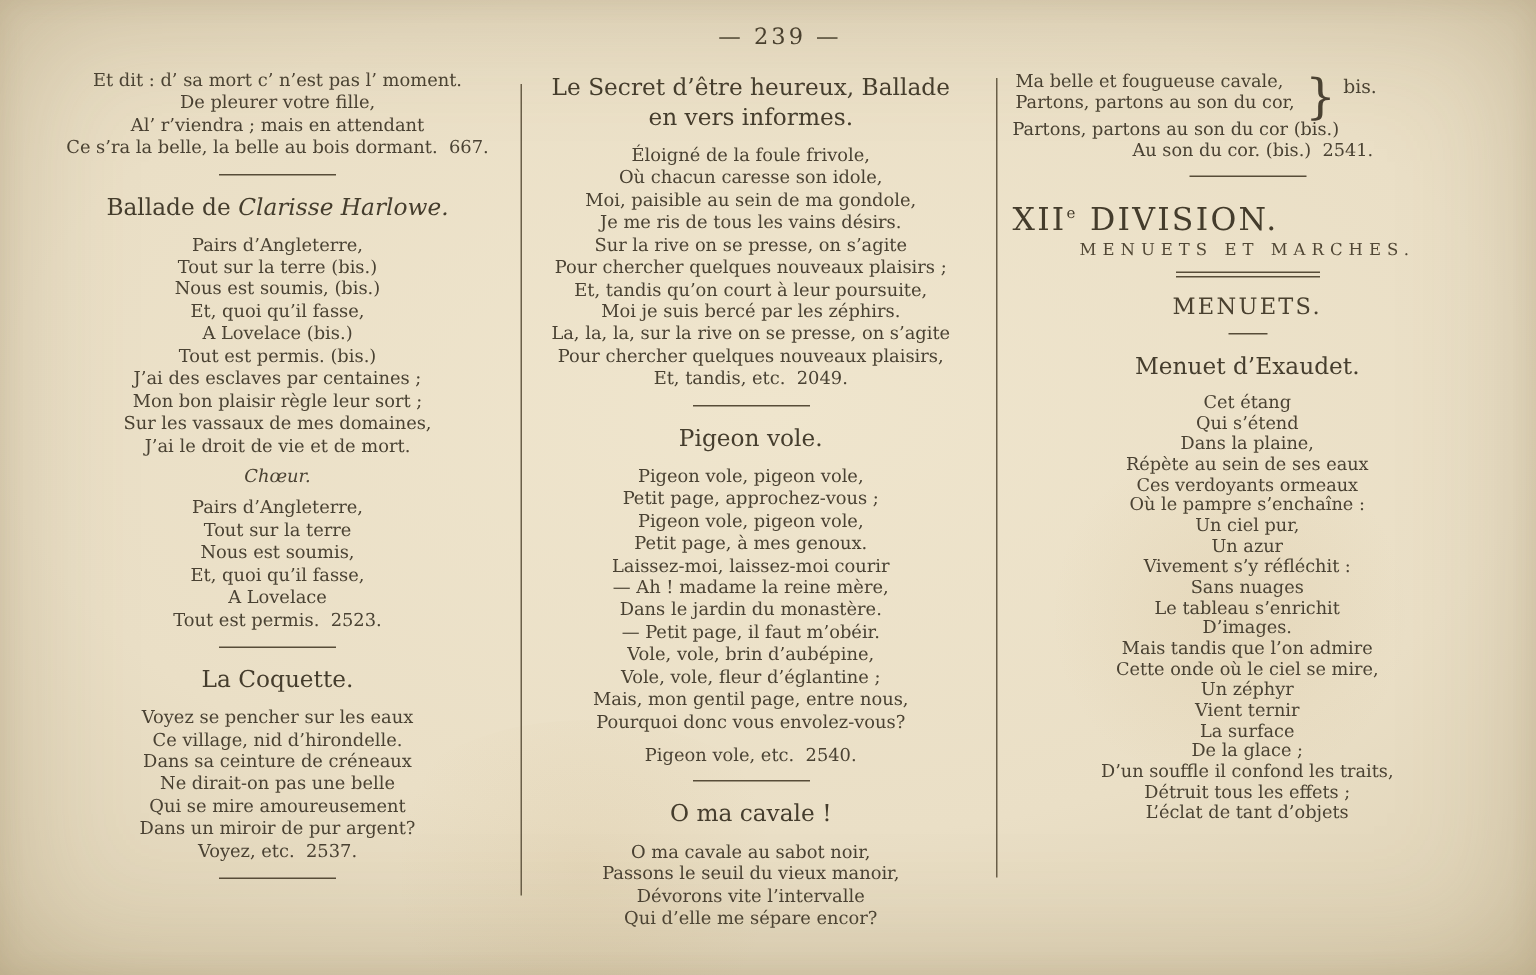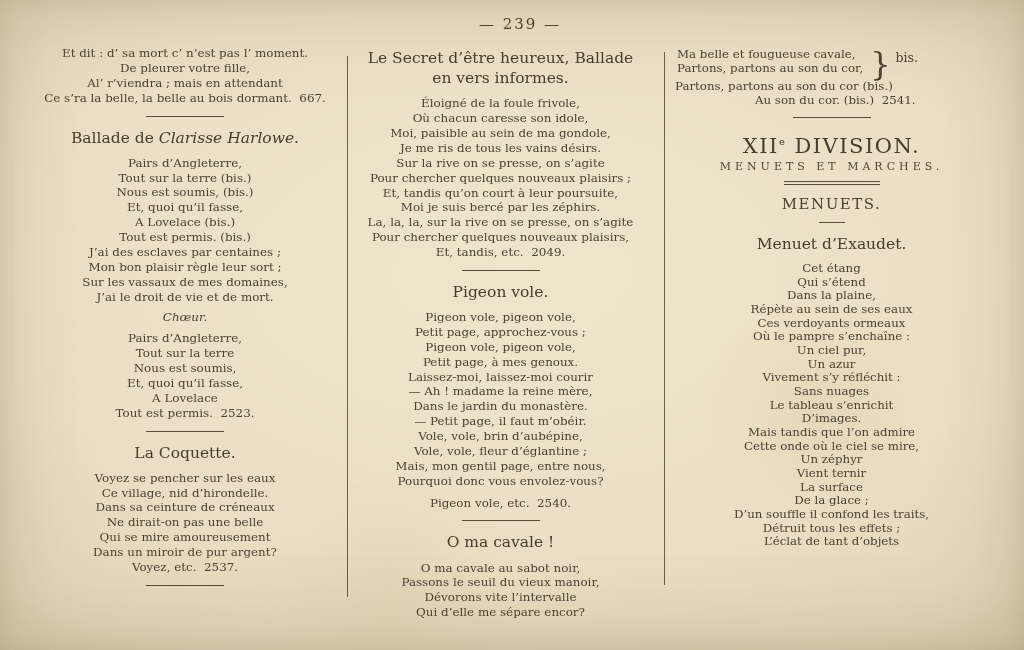--- a/index.html
+++ b/index.html
@@ -32,21 +32,21 @@
   .line.left{text-align:left}
   .line.indent2{padding-left:80px}
   .line.chorus{font-style:italic;margin:6px 0}
   .line.etc{margin-top:7px}
   .sec-title{text-align:center;font-size:15.5px;line-height:1.3;margin:11px 4px 8px;color:#453d2d}
   .sec:first-child .sec-title{margin-top:2px}
   .sec-title .it{font-style:italic}
   .rule{border-top:1.4px solid #574c38;width:78px;margin:10px auto 8px}
   .rule.double{width:96px;height:3.5px;border-top:1px solid #574c38;border-bottom:1px solid #574c38;margin:8px auto 4px}
   .rule.dash{width:26px;border-top:1px solid #574c38;margin:9px auto 5px}
-  .division-title{text-align:center;font-size:21px;letter-spacing:1.5px;margin:16px 0 1px;color:#443c2c}
+  .division-title{text-align:left;font-size:21px;letter-spacing:1.5px;margin:16px 0 1px;color:#443c2c}
   .division-title sup{font-size:10px}
   .division-subtitle{text-align:center;font-size:11px;letter-spacing:4px;margin:2px 0 6px;color:#514735}
   .subheading{text-align:center;font-size:15px;letter-spacing:1.5px;margin:10px 0 2px;color:#4a4130}
   .brace-row{display:flex;align-items:flex-start;padding-left:2px;margin-top:2px}
   .brace-glyph{font-size:32px;line-height:1;margin:0 5px 0 7px;font-weight:400}
   .brace-label{font-size:12.5px;padding-top:2px}
 </style>
 </head>
 <body>
 

